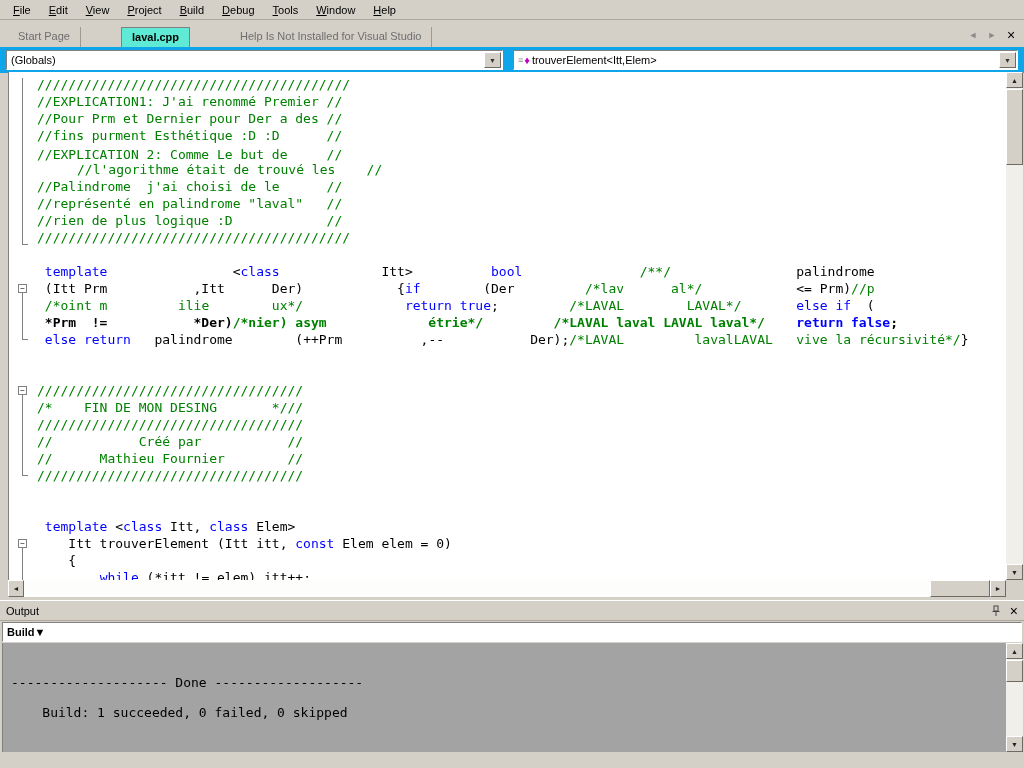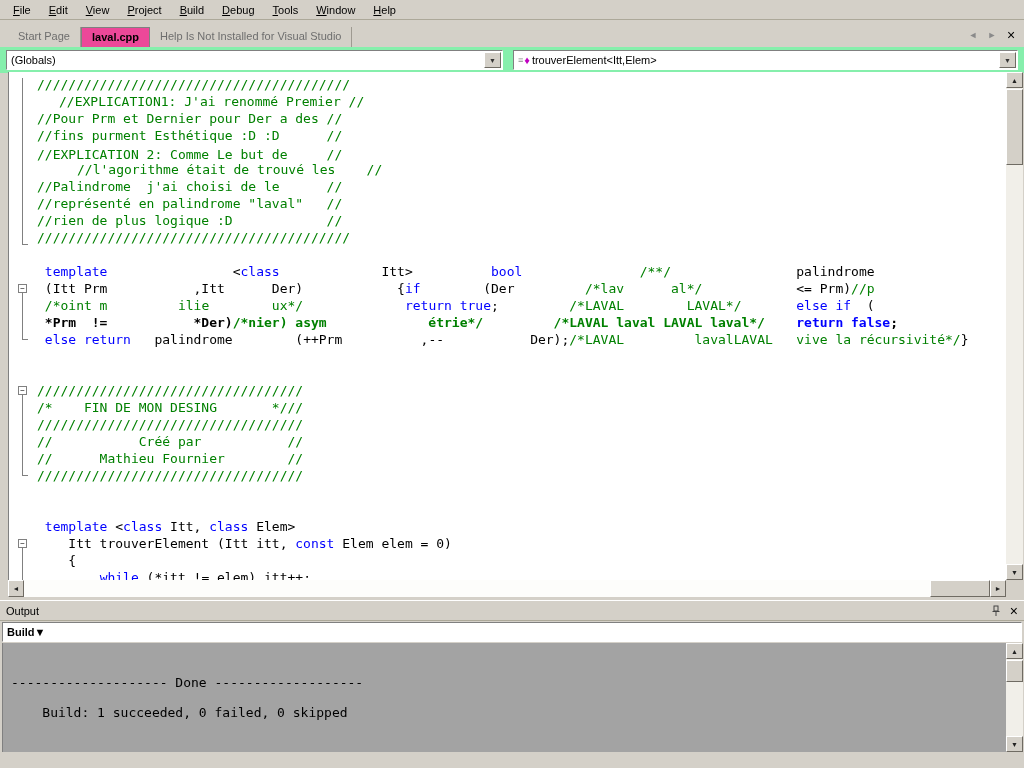--- a/index.html
+++ b/index.html
@@ -12,27 +12,27 @@
   }
   
   .menu-bar { position:absolute; left:0; top:0; width:1024px; height:20px;
     background:#d4d0c8; border-bottom:1px solid #aca899; display:flex; align-items:center; padding-left:4px; }
   .menu-item { display:inline-block; padding:3px 9px; cursor:default; }
   .menu-item::first-letter { text-decoration:underline; }
   
   .tab-strip { position:absolute; left:0; top:25px; width:1024px; height:22px;
     background:#d4d0c8; display:flex; align-items:flex-end; padding-left:8px; }
   .tab { padding:3px 10px 4px 10px; color:#6e6e6e; border-right:1px solid #9e9a91; height:20px; white-space:nowrap; }
-  .tab.active { background:#ec4899; color:#000; font-weight:bold;
+  .tab.active { background:#5eead4; color:#000; font-weight:bold;
     border:1px solid #808080; border-bottom:none; }
   .tab-nav { position:absolute; right:4px; top:4px; display:flex; gap:6px; }
   .tab-nav span { font-size:9px; color:#7a7a7a; width:14px; text-align:center; }
   .tab-nav .close { color:#000; font-size:13px; line-height:11px; }
   
-  .nav-bar { position:absolute; left:0; top:47px; width:1024px; height:26px; background:#86efac; }
+  .nav-bar { position:absolute; left:0; top:47px; width:1024px; height:26px; background:#0ea5e9; }
   .combo { position:absolute; top:3px; height:20px; background:#fff;
     border:1px solid; border-color:#808080 #fff #fff #808080; display:flex; align-items:center; padding-left:4px; }
   .combo .combo-text { flex:1; white-space:nowrap; overflow:hidden; }
   .combo .combo-btn { width:17px; height:16px; margin-right:1px; background:#d4d0c8;
     border:1px solid; border-color:#fff #6f6b63 #6f6b63 #fff;
     font-size:7px; color:#333; display:flex; align-items:center; justify-content:center; }
   .m-lines { color:#8a8a8a; font-size:9px; margin-right:1px; }
   .m-diamond { color:#c000c0; font-size:11px; margin-right:2px; }
   
   .editor { position:absolute; left:8px; top:72px; width:998px; height:508px;
@@ -80,21 +80,21 @@
     <span class="menu-item">View</span>
     <span class="menu-item">Project</span>
     <span class="menu-item">Build</span>
     <span class="menu-item">Debug</span>
     <span class="menu-item">Tools</span>
     <span class="menu-item">Window</span>
     <span class="menu-item">Help</span>
   </div>
 
 <div class="tab-strip">
-  <div style="display:flex; align-items:flex-end;">
+  <div style="display:flex; align-items:flex-end;gap:40px;">
       <span class="tab">Start Page</span>
       <span class="tab active">laval.cpp</span>
       <span class="tab">Help Is Not Installed for Visual Studio</span>
     </div>
 </div>
 <div class="tab-nav" style="position:absolute; top:30px; right:6px; display:flex; gap:5px;">
   <span style="font-size:9px;color:#8a8a8a;">◄</span>
   <span style="font-size:9px;color:#8a8a8a;">►</span>
   <span class="close" style="font-size:14px;line-height:11px;color:#000;">×</span>
 </div>
@@ -119,21 +119,21 @@
   <div class="fold-box" style="left:9px; top:212px;">−</div>
   <div class="fold-vline" style="left:13px; top:221px; height:46px;"></div>
   <div class="fold-tick" style="left:13px; top:267px; width:6px;"></div>
   <div class="fold-box" style="left:9px; top:314px;">−</div>
   <div class="fold-vline" style="left:13px; top:323px; height:80px;"></div>
   <div class="fold-tick" style="left:13px; top:403px; width:6px;"></div>
   <div class="fold-box" style="left:9px; top:467px;">−</div>
   <div class="fold-vline" style="left:13px; top:476px; height:32px;"></div>
   <div>
       <pre class="code-line" style="top: 4px;"><span class="tk-g">////////////////////////////////////////</span></pre>
-      <pre class="code-line" style="top: 21px; margin-left: 22px;"><span class="tk-g">//EXPLICATION1: J'ai renommé Premier //</span></pre>
+      <pre class="code-line" style="top: 21px;"><span class="tk-g">//EXPLICATION1: J'ai renommé Premier //</span></pre>
       <pre class="code-line" style="top: 38px;"><span class="tk-g">//Pour Prm et Dernier pour Der a des //</span></pre>
       <pre class="code-line" style="top: 55px;"><span class="tk-g">//fins purment Esthétique :D :D      //</span></pre>
       <pre class="code-line" style="top: 74px;"><span class="tk-g">//EXPLICATION 2: Comme Le but de     //</span></pre>
       <pre class="code-line" style="top: 89px; margin-left: 40px;"><span class="tk-g">//l'agorithme était de trouvé les    //</span></pre>
       <pre class="code-line" style="top: 106px;"><span class="tk-g">//Palindrome  j'ai choisi de le      //</span></pre>
       <pre class="code-line" style="top: 123px;"><span class="tk-g">//représenté en palindrome "laval"   //</span></pre>
       <pre class="code-line" style="top: 140px;"><span class="tk-g">//rien de plus logique :D            //</span></pre>
       <pre class="code-line" style="top: 157px;"><span class="tk-g">////////////////////////////////////////</span></pre>
       <pre class="code-line" style="top: 191px;"> <span class="tk-b">template</span>                <span class="tk-k">&lt;</span><span class="tk-b">class</span>             <span class="tk-k">Itt&gt;</span>          <span class="tk-b">bool</span>               <span class="tk-g">/**/</span>                <span class="tk-k">palindrome</span></pre>
       <pre class="code-line" style="top: 208px;"> <span class="tk-k">(Itt Prm</span>           <span class="tk-k">,Itt</span>      <span class="tk-k">Der)</span>            <span class="tk-k">{</span><span class="tk-b">if</span>        <span class="tk-k">(Der</span>         <span class="tk-g">/*lav</span>      <span class="tk-g">al*/</span>            <span class="tk-k">&lt;= Prm)</span><span class="tk-g">//p</span></pre>

